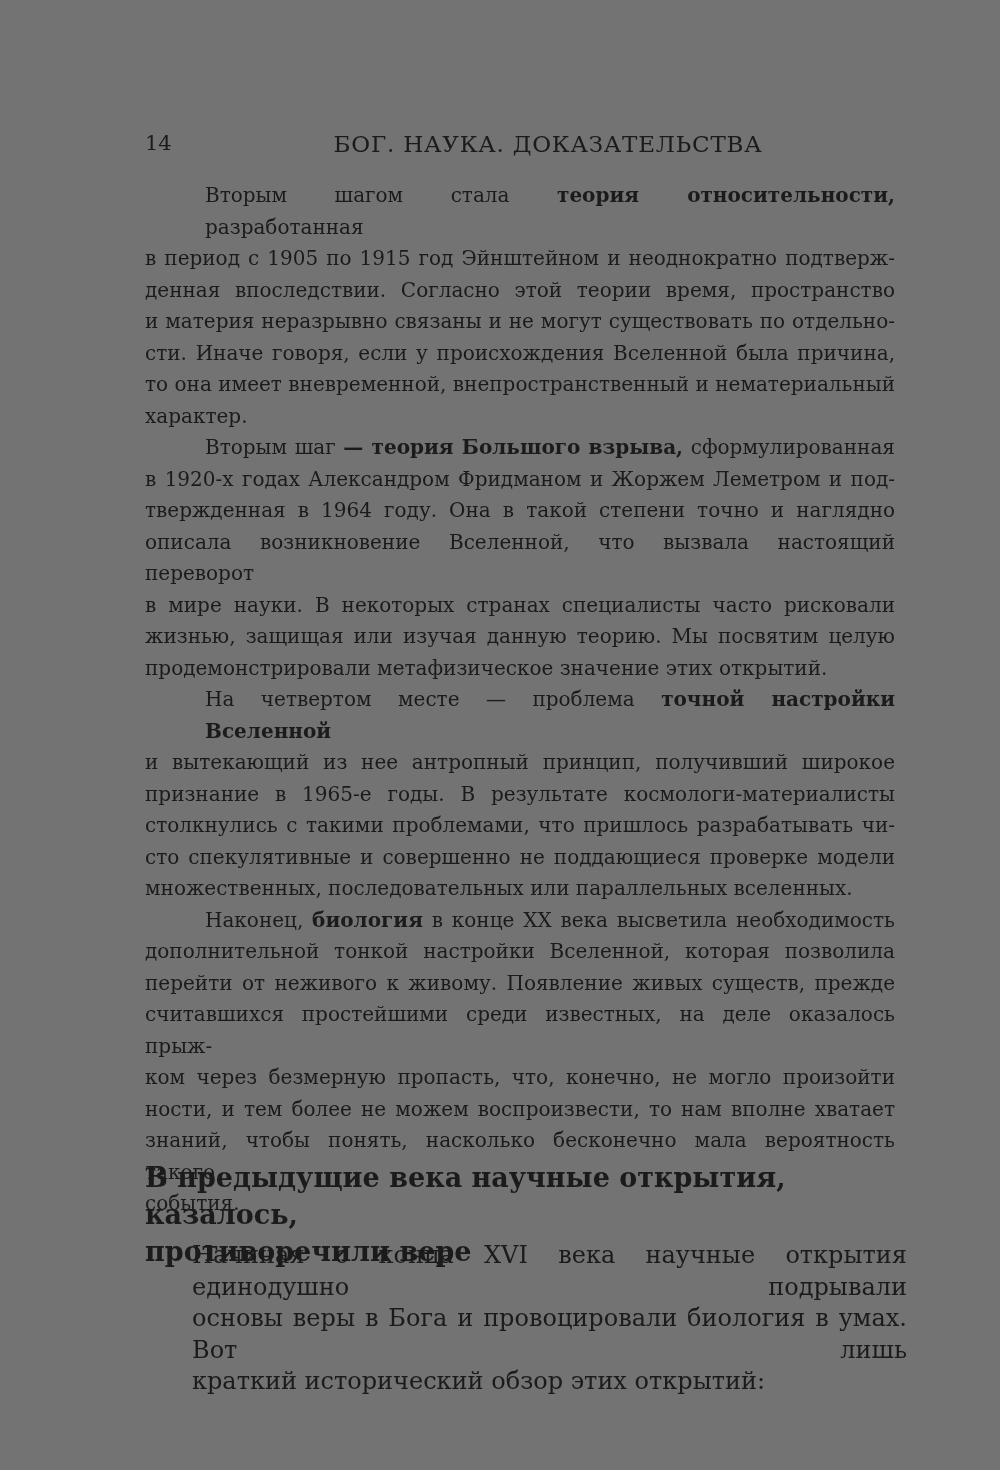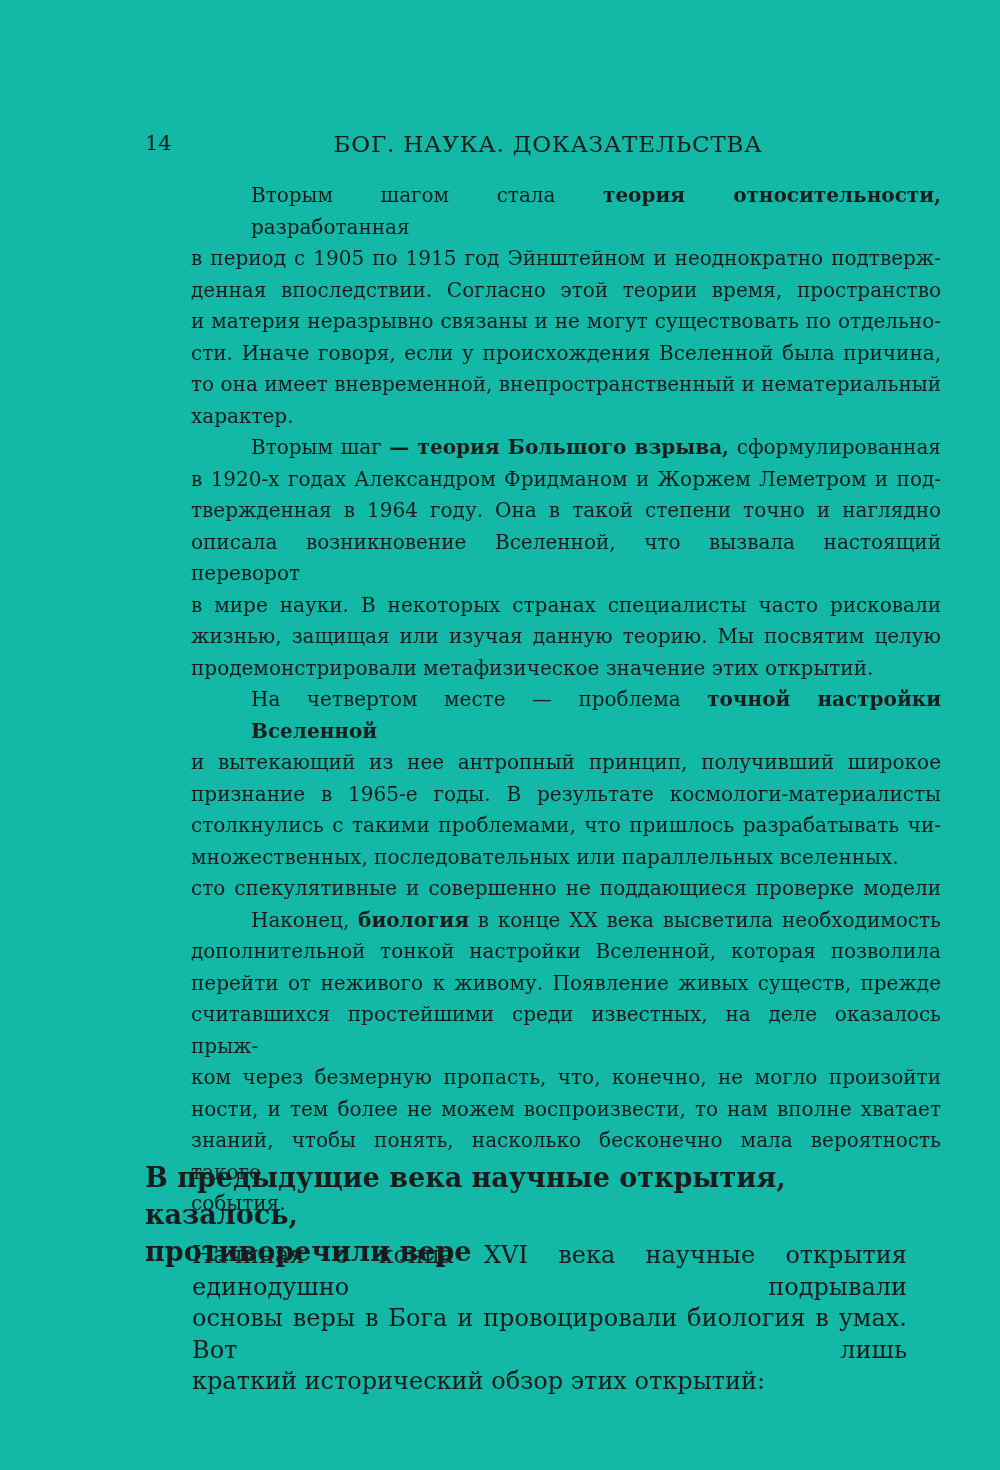--- a/index.html
+++ b/index.html
@@ -8,21 +8,21 @@
     height: 1470px;
     background: #ffffff;
     font-family: "DejaVu Serif", "Liberation Serif", serif;
     color: #1b1b1b;
     position: relative;
     overflow: hidden;
   }
   .page {
     position: absolute;
     inset: 0;
-    background: #14b8a6;
+    background: #737373;
   }
   
   .page-header {
     position: absolute;
     top: 130px;
     left: 145px;
     width: 750px;
     height: 28px;
   }
   .page-num {
@@ -43,21 +43,20 @@
     letter-spacing: 0.8px;
   }
   
   .body-text {
     position: absolute;
     top: 180px;
     left: 145px;
     width: 750px;
     font-size: 20px;
     line-height: 31.5px;
-    margin-left: 46px;
   }
   .line {
     text-align: justify;
     text-align-last: justify;
     text-justify: inter-word;
     white-space: normal;
   }
   .line-last { text-align-last: left; }
   .line-indent { padding-left: 60px; }
   .line b { font-weight: bold; }
@@ -114,22 +113,22 @@
         <div class="line"><span>описала возникновение Вселенной, что вызвала настоящий переворот</span></div>
         <div class="line"><span>в мире науки. В некоторых странах специалисты часто рисковали</span></div>
         <div class="line"><span>жизнью, защищая или изучая данную теорию. Мы посвятим целую</span></div>
         <div class="line line-last"><span>продемонстрировали метафизическое значение этих открытий.</span></div>
       </div>
     <div class="para">
         <div class="line line-indent"><span>На четвертом месте — проблема </span><b>точной настройки Вселенной</b></div>
         <div class="line"><span>и вытекающий из нее антропный принцип, получивший широкое</span></div>
         <div class="line"><span>признание в 1965-е годы. В результате космологи-материалисты</span></div>
         <div class="line"><span>столкнулись с такими проблемами, что пришлось разрабатывать чи-</span></div>
+        <div class="line"><span>сто спекулятивные и совершенно не поддающиеся проверке модели</span></div>
         <div class="line line-last"><span>множественных, последовательных или параллельных вселенных.</span></div>
-        <div class="line"><span>сто спекулятивные и совершенно не поддающиеся проверке модели</span></div>
       </div>
     <div class="para">
         <div class="line line-indent"><span>Наконец, </span><b>биология</b><span> в конце XX века высветила необходимость</span></div>
         <div class="line"><span>дополнительной тонкой настройки Вселенной, которая позволила</span></div>
         <div class="line"><span>перейти от неживого к живому. Появление живых существ, прежде</span></div>
         <div class="line"><span>считавшихся простейшими среди известных, на деле оказалось прыж-</span></div>
         <div class="line"><span>ком через безмерную пропасть, что, конечно, не могло произойти</span></div>
         <div class="line"><span>ности, и тем более не можем воспроизвести, то нам вполне хватает</span></div>
         <div class="line"><span>знаний, чтобы понять, насколько бесконечно мала вероятность такого</span></div>
         <div class="line line-last"><span>события.</span></div>

